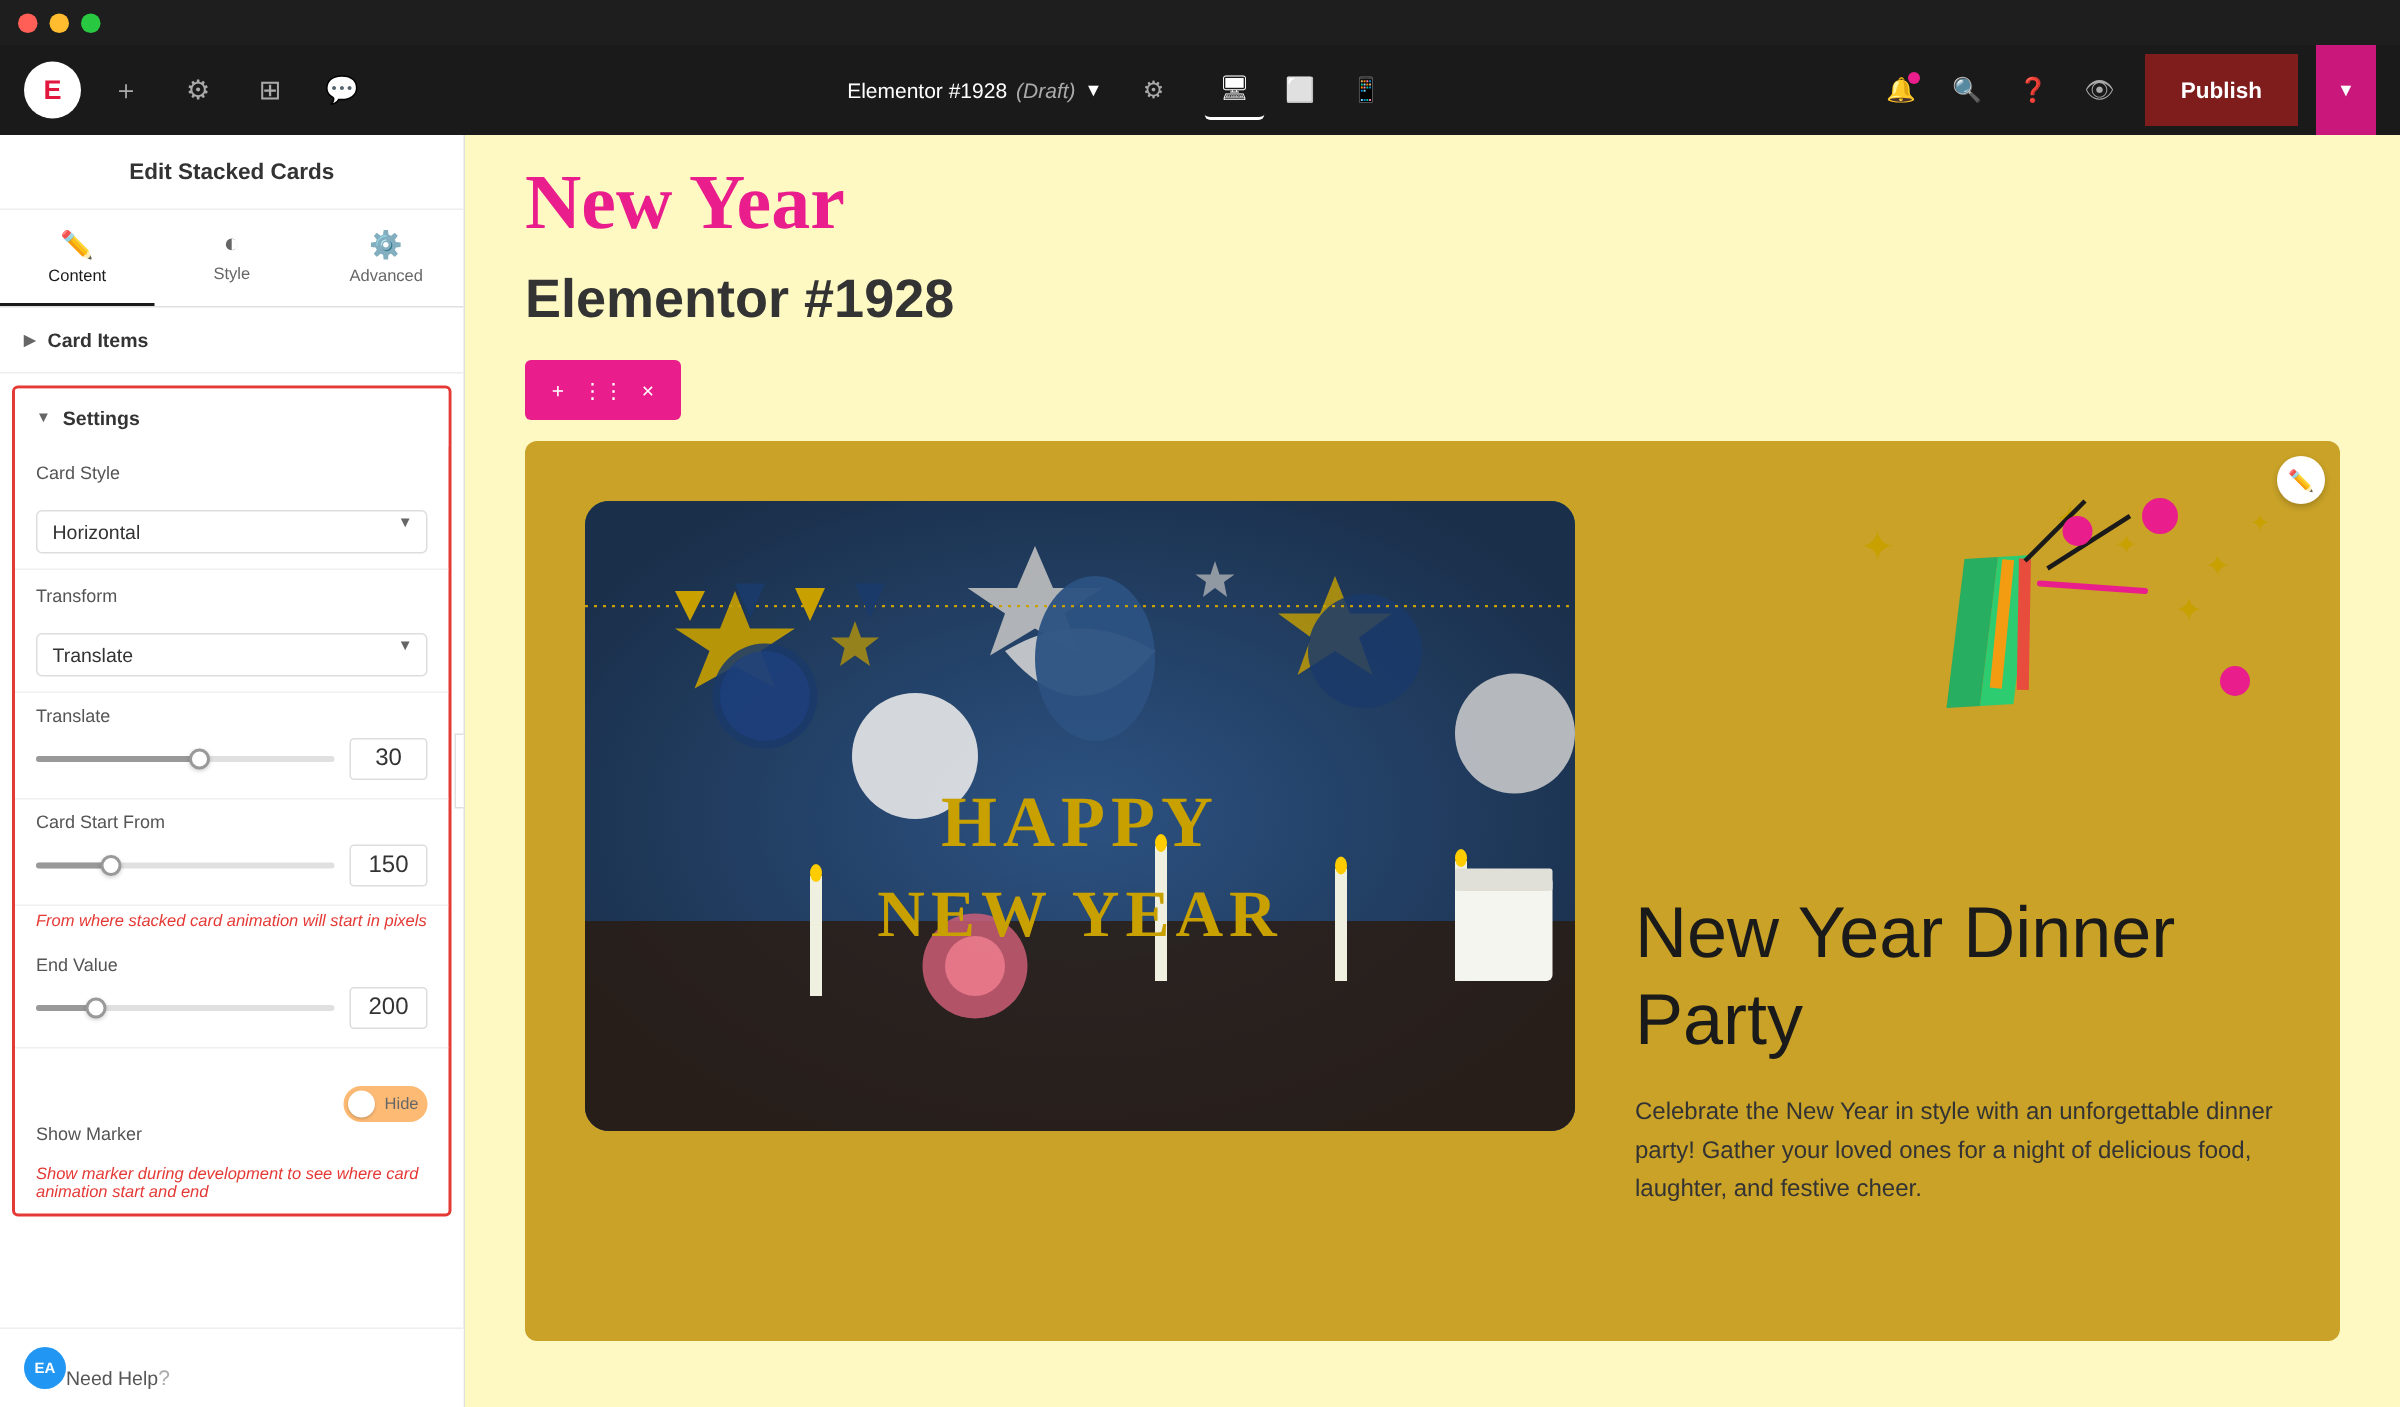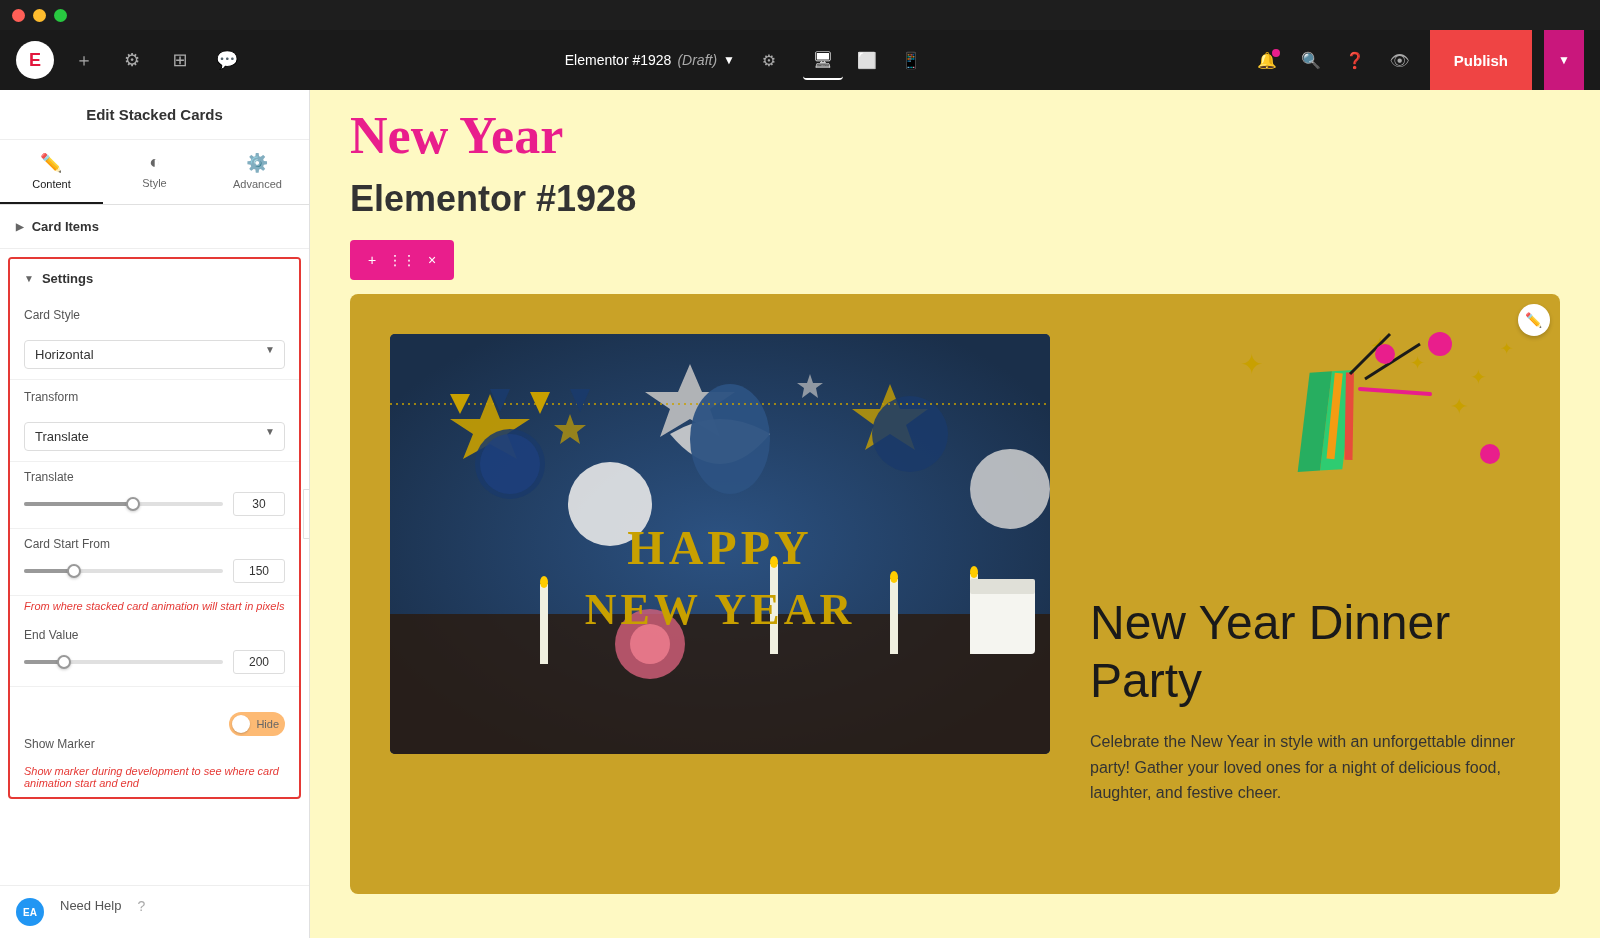--- a/index.html
+++ b/index.html
@@ -52,22 +52,22 @@
       display: flex; align-items: center; justify-content: center;
     }
     .device-btn.active { border-bottom: 2px solid #fff; color: #fff; }
     .toolbar-right { display: flex; align-items: center; gap: 8px; }
     .toolbar-right-icon { color: #aaa; font-size: 16px; cursor: pointer; padding: 8px; position: relative; }
     .toolbar-right-icon .dot {
       width: 8px; height: 8px; background: #e91e8c; border-radius: 50%;
       position: absolute; top: 6px; right: 6px;
     }
     .publish-btn {
-      background: #ef4444; color: #fff; border: none;
-      font-size: 15px; font-weight: 600; padding: 0 24px; height: 60px;
+      background: #7f1d1d; color: #fff; border: none;
+      font-size: 15px; font-weight: 600; padding: 0 24px; height: 48px;
       cursor: pointer; display: flex; align-items: center; gap: 0;
     }
     .publish-chevron {
       background: #c9177c; color: #fff; border: none;
       height: 60px; width: 40px; cursor: pointer;
       display: flex; align-items: center; justify-content: center; font-size: 12px;
     }
 
     
     .main-layout { display: flex; width: 100%; height: calc(938px - 30px - 60px); }
@@ -146,21 +146,21 @@
     }
     .slider-fill { height: 100%; background: #999; border-radius: 2px; }
     .slider-thumb {
       width: 14px; height: 14px; background: #fff;
       border: 2px solid #999; border-radius: 50%;
       position: absolute; top: 50%; transform: translate(-50%, -50%);
       cursor: grab; box-shadow: 0 1px 3px rgba(0,0,0,0.2);
     }
     .slider-value {
       width: 52px; padding: 4px 6px; border: 1px solid #ddd;
-      border-radius: 3px; font-size: 12px; text-align: center;
+      border-radius: 3px; font-size: 16px; text-align: center;
       color: #333; background: #fff;
     }
 
     .hint-text { font-size: 11px; color: #e53935; font-style: italic; margin-top: 4px; padding: 0 14px 8px; }
 
     
     .toggle-row { display: flex; align-items: center; justify-content: space-between; padding: 10px 14px; }
     .toggle-label { font-size: 12px; color: #555; font-weight: 500; margin-top: 40px; }
     .toggle-switch {
       display: flex; align-items: center; gap: 6px;
@@ -170,21 +170,21 @@
     .toggle-circle {
       width: 18px; height: 18px; background: #fff;
       border-radius: 50%; box-shadow: 0 1px 2px rgba(0,0,0,0.2);
     }
     .toggle-text { font-size: 11px; color: #666; }
 
     
     .panel-footer {
       position: absolute; bottom: 0; left: 0; width: 310px;
       padding: 12px 16px; background: #fff; border-top: 1px solid #eee;
-      display: flex; align-items: flex-start; gap: 16px;
+      display: flex; align-items: flex-end; gap: 0;
     }
     .footer-avatar {
       width: 28px; height: 28px; background: #2196f3;
       border-radius: 50%; display: flex; align-items: center; justify-content: center;
       color: #fff; font-size: 10px; font-weight: 700;
     }
     .footer-link { font-size: 13px; color: #555; cursor: pointer; }
     .footer-help { color: #aaa; font-size: 14px; cursor: pointer; }
 
     
@@ -228,21 +228,21 @@
     
     .card-section {
       background: #c9a227; border-radius: 8px; padding: 40px;
       display: flex; gap: 40px; align-items: flex-start; position: relative;
       margin-top: 10px; min-height: 600px;
     }
     
     .card-image-fake {
       width: 660px; min-width: 660px; height: 420px;
       background: linear-gradient(135deg, #1a3a5c 0%, #2c5282 40%, #1a3a5c 70%, #3d6894 100%);
-      border-radius: 5px; position: relative; overflow: hidden;
+      border-radius: 16px; position: relative; overflow: hidden;
       flex-shrink: 0;
     }
 
     .card-text { flex: 1; padding-top: 20px; }
     .card-text h2 { font-size: 48px; font-weight: 400; color: #1a1a1a; line-height: 1.2; margin-bottom: 20px; }
     .card-text p { font-size: 16px; color: #333; line-height: 1.6; }
 
     .edit-icon {
       position: absolute; right: 10px; top: 10px;
       width: 32px; height: 32px; background: #fff;

